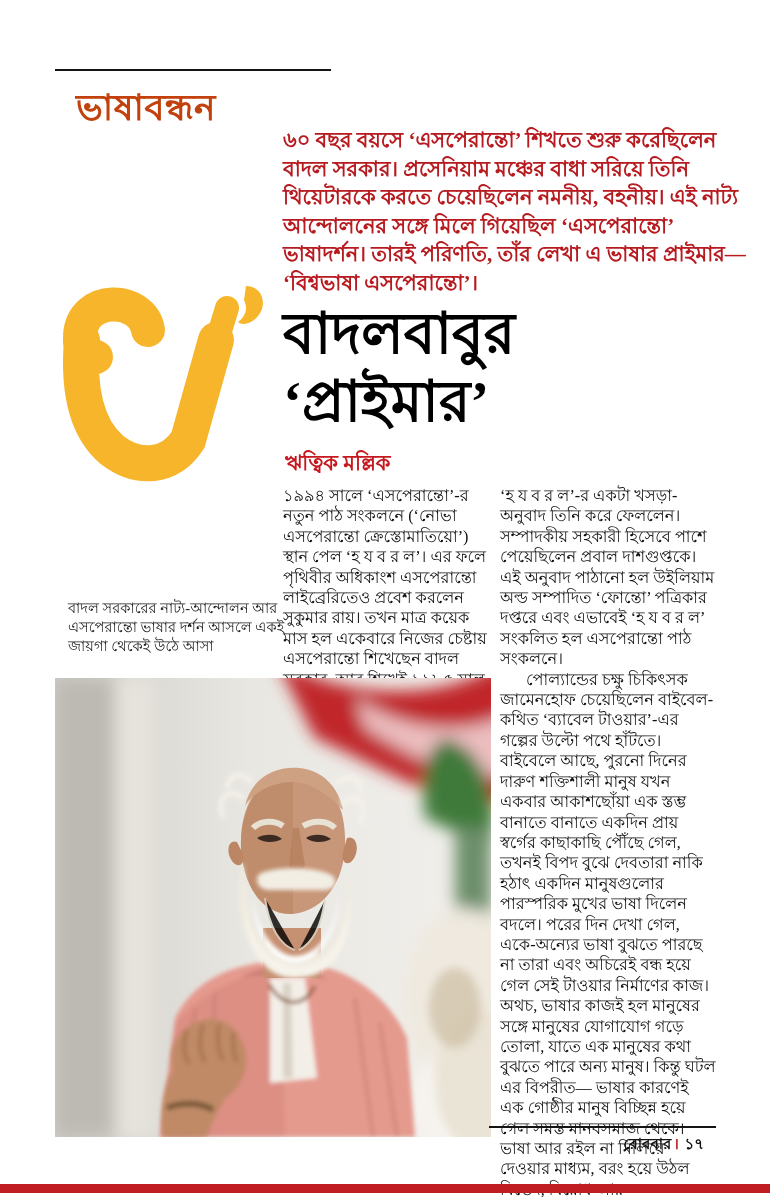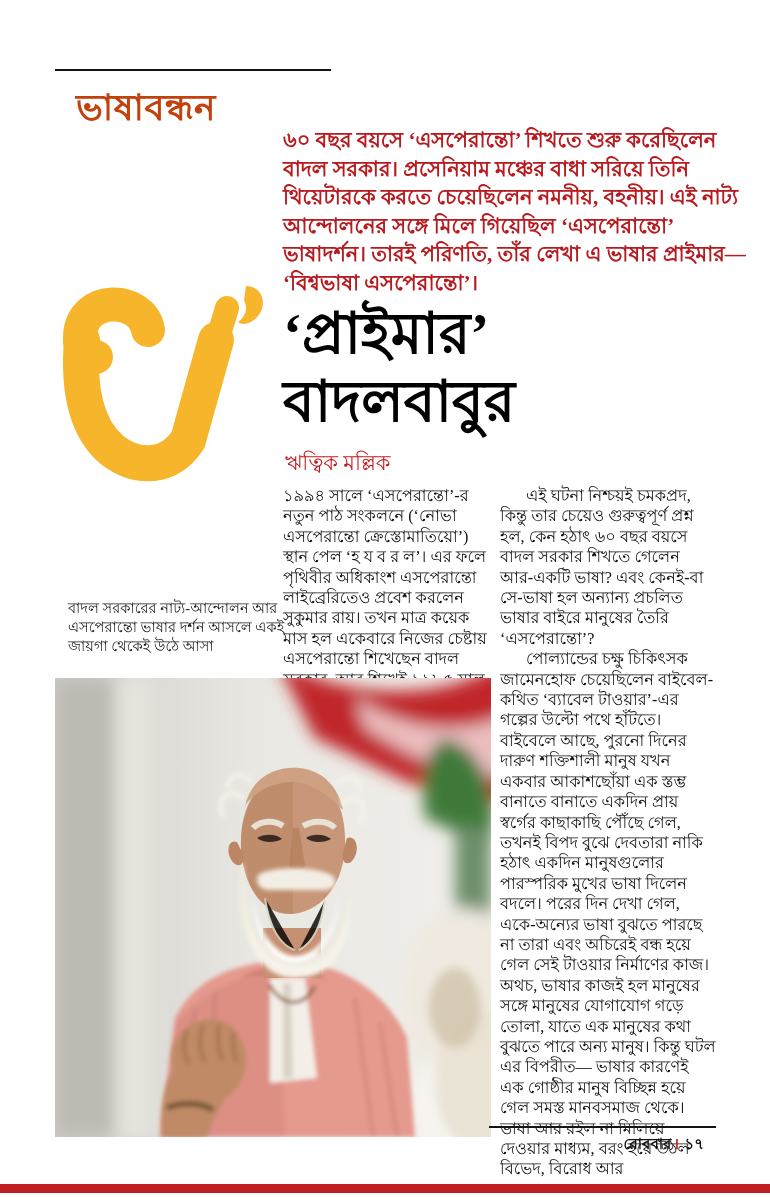--- a/index.html
+++ b/index.html
@@ -20,21 +20,21 @@
     font-size:21px;line-height:28.5px;font-weight:600;color:#b71b20;
   }
   
   .dropcap{left:30px;top:278px;width:245px;height:210px;}
   
   .headline{
     left:283px;top:300px;width:470px;
     font-size:57px;line-height:68px;font-weight:bold;color:#000;
   }
   .headline .hl-line{display:block;}
-  .byline{left:285px;top:447px;font-size:21px;font-weight:normal;color:#c6191f;text-align:right;}
+  .byline{left:285px;top:447px;font-size:21px;font-weight:bold;color:#c6191f;text-align:right;}
   
   .bodycol{
     font-size:16.2px;line-height:20.4px;color:#101010;text-align:left;
   }
   .col1{left:283px;top:486px;width:211px;}
   .col2{left:500px;top:486px;width:216px;}
   .bodycol p{margin:0;}
   .bodycol p.indent{text-indent:1.6em;}
   
   .caption{
@@ -70,32 +70,32 @@
       <path d="M 52 62 C 48 110, 56 150, 82 172 C 108 192, 140 190, 158 162 L 186 62" stroke-width="36"></path>
 
       <path d="M 186 66 L 197 30" stroke-width="24"></path>
     </g>
 
     <path d="M 216 8 C 232 8, 238 26, 228 38 C 222 46, 212 48, 208 44 C 216 38, 218 30, 214 22 Z" fill="#f7b52c"></path>
   </svg>
 </div>
 
 <h1 class="abs headline" style="margin:0;">
+  <span class="hl-line">বাদলবাবুর</span>
   <span class="hl-line">‘প্রাইমার’</span>
-  <span class="hl-line">বাদলবাবুর</span>
 </h1>
 
 <div class="abs byline">ঋত্বিক মল্লিক</div>
 
 <div class="abs bodycol col1">
   <p>১৯৯৪ সালে ‘এসপেরান্তো’-র নতুন পাঠ সংকলনে (‘নোভা এসপেরান্তো ক্রেস্তোমাতিয়ো’) স্থান পেল ‘হ য ব র ল’। এর ফলে পৃথিবীর অধিকাংশ এসপেরান্তো লাইব্রেরিতেও প্রবেশ করলেন সুকুমার রায়। তখন মাত্র কয়েক মাস হল একেবারে নিজের চেষ্টায় এসপেরান্তো শিখেছেন বাদল সরকার, আর শিখেই ১৯৮৫ সাল নাগাদ</p>
 </div>
 
 <div class="abs bodycol col2">
-  <p class="indent">এই ঘটনা নিশ্চয়ই চমকপ্রদ, কিন্তু তার চেয়েও গুরুত্বপূর্ণ প্রশ্ন হল, কেন হঠাৎ ৬০ বছর বয়সে বাদল সরকার শিখতে গেলেন আর-একটি ভাষা? এবং কেনই-বা সে-ভাষা হল অন্যান্য প্রচলিত ভাষার বাইরে মানুষের তৈরি ‘এসপেরান্তো’?</p>
+  <p>‘হ য ব র ল’-র একটা খসড়া-অনুবাদ তিনি করে ফেললেন। সম্পাদকীয় সহকারী হিসেবে পাশে পেয়েছিলেন প্রবাল দাশগুপ্তকে। এই অনুবাদ পাঠানো হল উইলিয়াম অল্ড সম্পাদিত ‘ফোন্তো’ পত্রিকার দপ্তরে এবং এভাবেই ‘হ য ব র ল’ সংকলিত হল এসপেরান্তো পাঠ সংকলনে।</p>
   <p class="indent">পোল্যান্ডের চক্ষু চিকিৎসক জামেনহোফ চেয়েছিলেন বাইবেল-কথিত ‘ব্যাবেল টাওয়ার’-এর গল্পের উল্টো পথে হাঁটতে। বাইবেলে আছে, পুরনো দিনের দারুণ শক্তিশালী মানুষ যখন একবার আকাশছোঁয়া এক স্তম্ভ বানাতে বানাতে একদিন প্রায় স্বর্গের কাছাকাছি পৌঁছে গেল, তখনই বিপদ বুঝে দেবতারা নাকি হঠাৎ একদিন মানুষগুলোর পারস্পরিক মুখের ভাষা দিলেন বদলে। পরের দিন দেখা গেল, একে-অন্যের ভাষা বুঝতে পারছে না তারা এবং অচিরেই বন্ধ হয়ে গেল সেই টাওয়ার নির্মাণের কাজ। অথচ, ভাষার কাজই হল মানুষের সঙ্গে মানুষের যোগাযোগ গড়ে তোলা, যাতে এক মানুষের কথা বুঝতে পারে অন্য মানুষ। কিন্তু ঘটল এর বিপরীত— ভাষার কারণেই এক গোষ্ঠীর মানুষ বিচ্ছিন্ন হয়ে গেল সমস্ত মানবসমাজ থেকে। ভাষা আর রইল না মিলিয়ে দেওয়ার মাধ্যম, বরং হয়ে উঠল বিভেদ, বিরোধ আর</p>
 </div>
 
 <div class="abs caption">বাদল সরকারের নাট্য-আন্দোলন আর এসপেরান্তো ভাষার দর্শন আসলে একই জায়গা থেকেই উঠে আসা</div>
 
 <div class="abs photo">
   <svg width="436" height="459" viewBox="0 0 436 459">
     <defs>
       <filter id="blur8">
           <feGaussianBlur stdDeviation="8"></feGaussianBlur>

